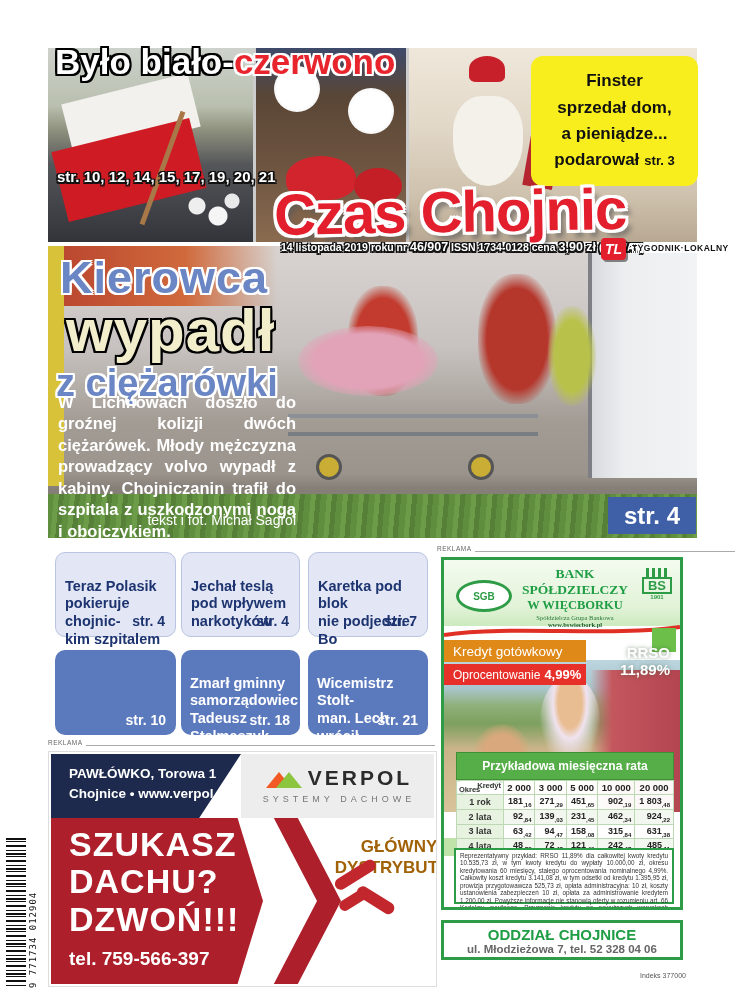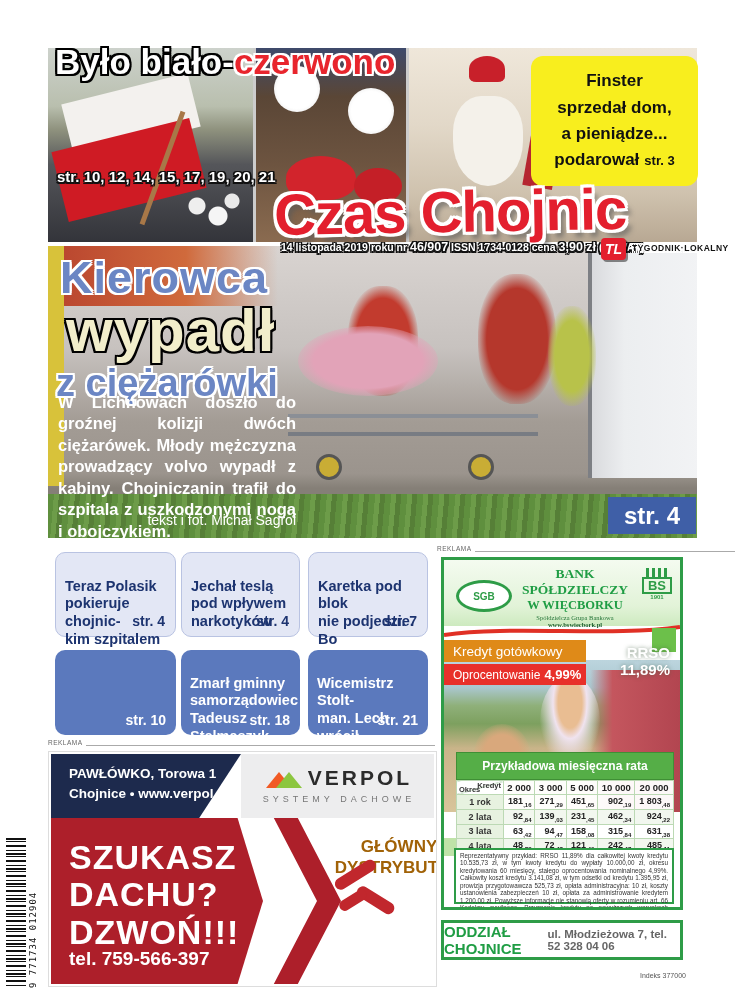--- a/index.html
+++ b/index.html
@@ -144,21 +144,21 @@
   td.corner .c-top{position:absolute;right:2px;top:0;font-size:7.5px;font-weight:800;color:#333;}
   td.corner .c-bot{position:absolute;left:2px;bottom:0;font-size:7.5px;font-weight:800;color:#333;}
   td.rlabel{background:#e7f2e0;font-weight:800;color:#333;text-align:center;font-size:8.5px;}
   td.val{text-align:right;font-weight:700;color:#222;}
   td.val .dec{font-size:6px;vertical-align:sub;}
   tr:nth-child(odd) td.val{background:#f2f7ef;}
   .fineprint{position:absolute;left:10px;top:288px;width:220px;height:56px;border:2px solid #2e9c47;
       box-sizing:border-box;padding:2px 4px;font-size:6.3px;line-height:1.18;color:#333;text-align:justify;
       font-weight:500;background:#fff;z-index:4;}
   .branch{left:441px;top:920px;width:242px;height:40px;border:3px solid #2e9c47;box-sizing:border-box;
-      display:flex;flex-direction:row;align-items:center;justify-content:center;background:#fff;}
+      display:flex;flex-direction:column;align-items:center;justify-content:center;background:#fff;}
   .branch .b1{color:#1f9d44;font-weight:800;font-size:15px;}
   .branch .b2{color:#666;font-size:11.5px;font-weight:600;}
   .indeks{left:640px;top:972px;font-size:7px;color:#555;}
 
   
   .verpol{left:48px;top:751px;width:387px;height:234px;background:#fff;overflow:hidden;border:1px solid #ddd;}
   .v-navy{position:absolute;left:2px;top:2px;width:190px;height:64px;background:#1d2a4d;
       clip-path:polygon(0 0,100% 0,78% 100%,0 100%);color:#fff;font-weight:700;font-size:13.5px;
       line-height:1.5;padding:10px 0 0 18px;box-sizing:border-box;}
   .v-gray{position:absolute;left:192px;top:2px;width:193px;height:64px;background:#ededee;}
@@ -166,21 +166,21 @@
   .v-roof{display:inline-block;width:0;height:0;border-left:13px solid transparent;border-right:13px solid transparent;}
   .v-roof.or{border-bottom:16px solid #f15a24;margin-right:-16px;}
   .v-roof.gr{border-bottom:16px solid #8cc63f;}
   .v-brand{font-size:21px;font-weight:900;letter-spacing:3px;color:#2b2b2b;vertical-align:3px;margin-left:6px;}
   .v-sub{font-size:9px;letter-spacing:4px;color:#777;margin-top:2px;}
   .v-red{position:absolute;left:2px;top:66px;width:212px;height:166px;background:#ad1f2a;
       clip-path:polygon(0 0,88% 0,100% 50%,88% 100%,0 100%);}
   .v-chevron{position:absolute;left:196px;top:66px;width:96px;height:166px;
       background:#ad1f2a;clip-path:polygon(30% 0,55% 0,100% 50%,55% 100%,30% 100%,75% 50%);}
   .v-cta{position:absolute;left:20px;top:74px;color:#fff;font-size:34px;font-weight:900;line-height:1.1;
-      letter-spacing:1px;white-space:pre-line;margin-top:13px;}
+      letter-spacing:1px;white-space:pre-line;}
   .v-phone{position:absolute;left:20px;top:196px;color:#fff;font-size:19px;font-weight:800;}
   .v-dist{position:absolute;left:250px;top:84px;width:130px;text-align:center;color:#a16207;
       font-size:17px;font-weight:900;line-height:1.25;white-space:pre-line;margin-left:35px;}
   .budmat{position:absolute;left:248px;top:128px;width:140px;text-align:center;}
   .bm-icon{position:relative;width:64px;height:40px;margin:0 auto;}
   .bm-icon .r1{position:absolute;left:4px;top:0;width:46px;height:12px;background:#c1272d;border-radius:6px;
       transform:rotate(-32deg);transform-origin:left bottom;}
   .bm-icon .r2{position:absolute;left:26px;top:4px;width:42px;height:12px;background:#c1272d;border-radius:6px;
       transform:rotate(32deg);transform-origin:left top;}
   .bm-icon .r3{position:absolute;left:8px;top:22px;width:30px;height:11px;background:#c1272d;border-radius:6px;

